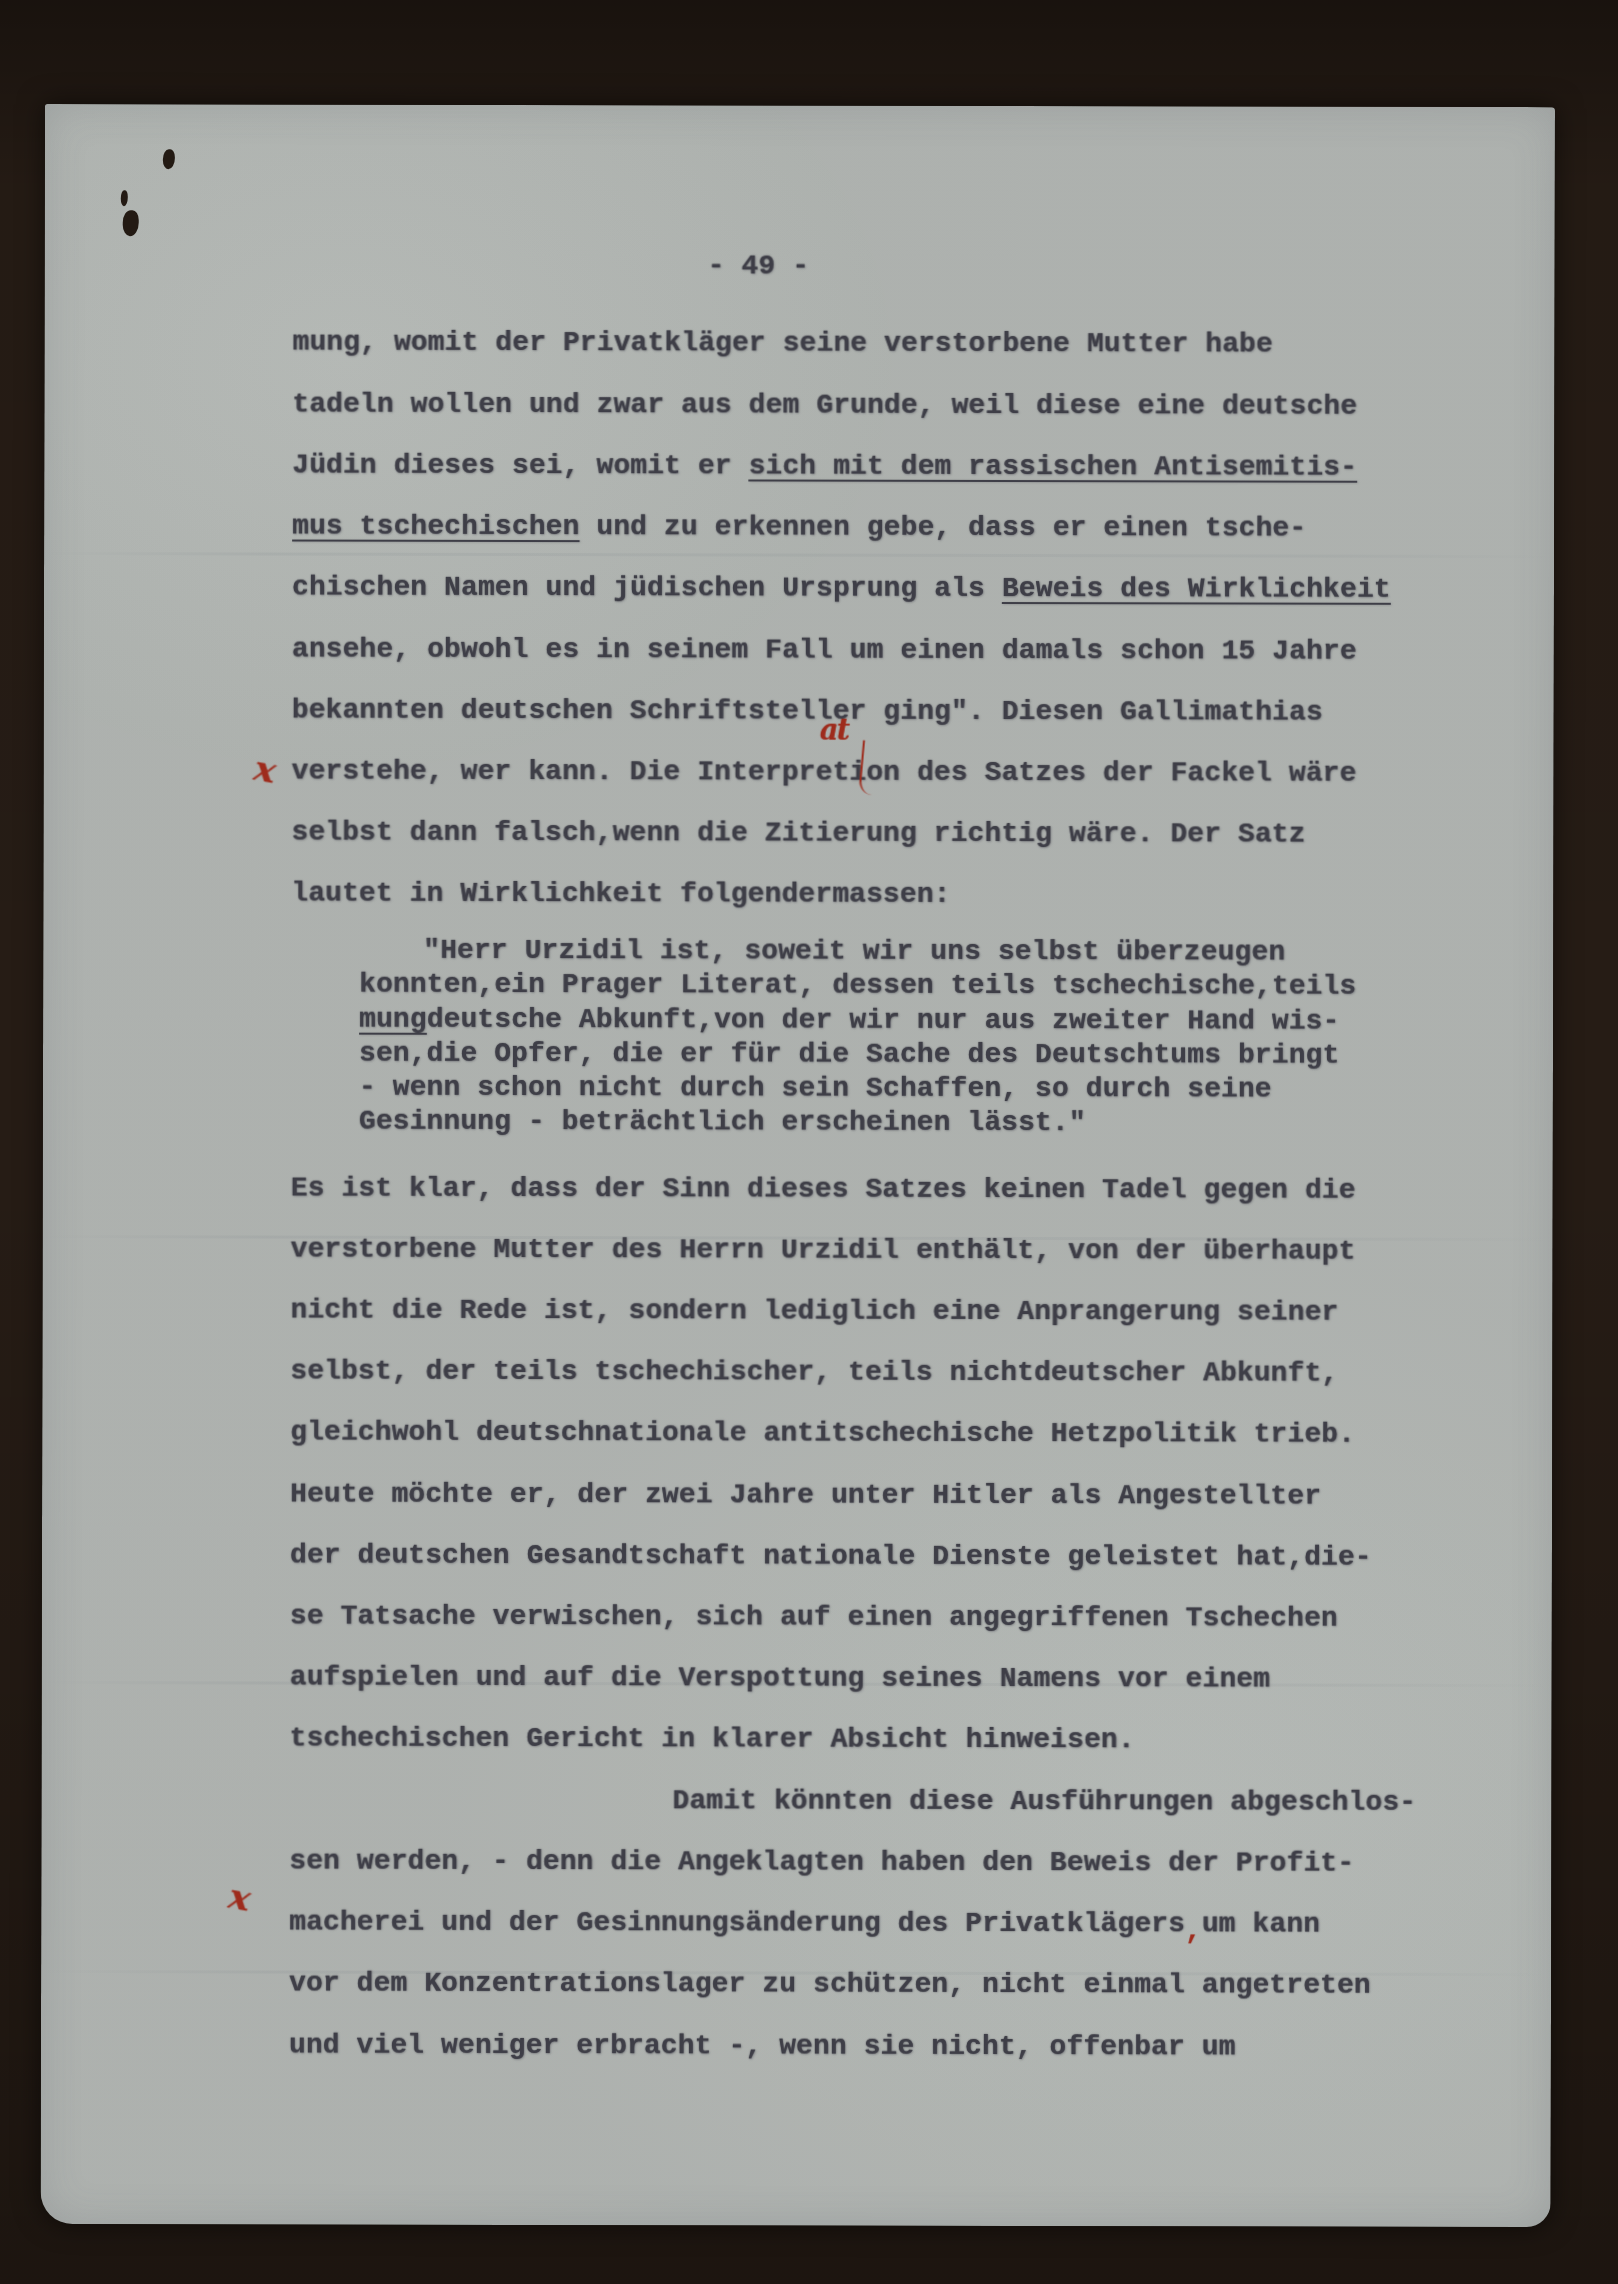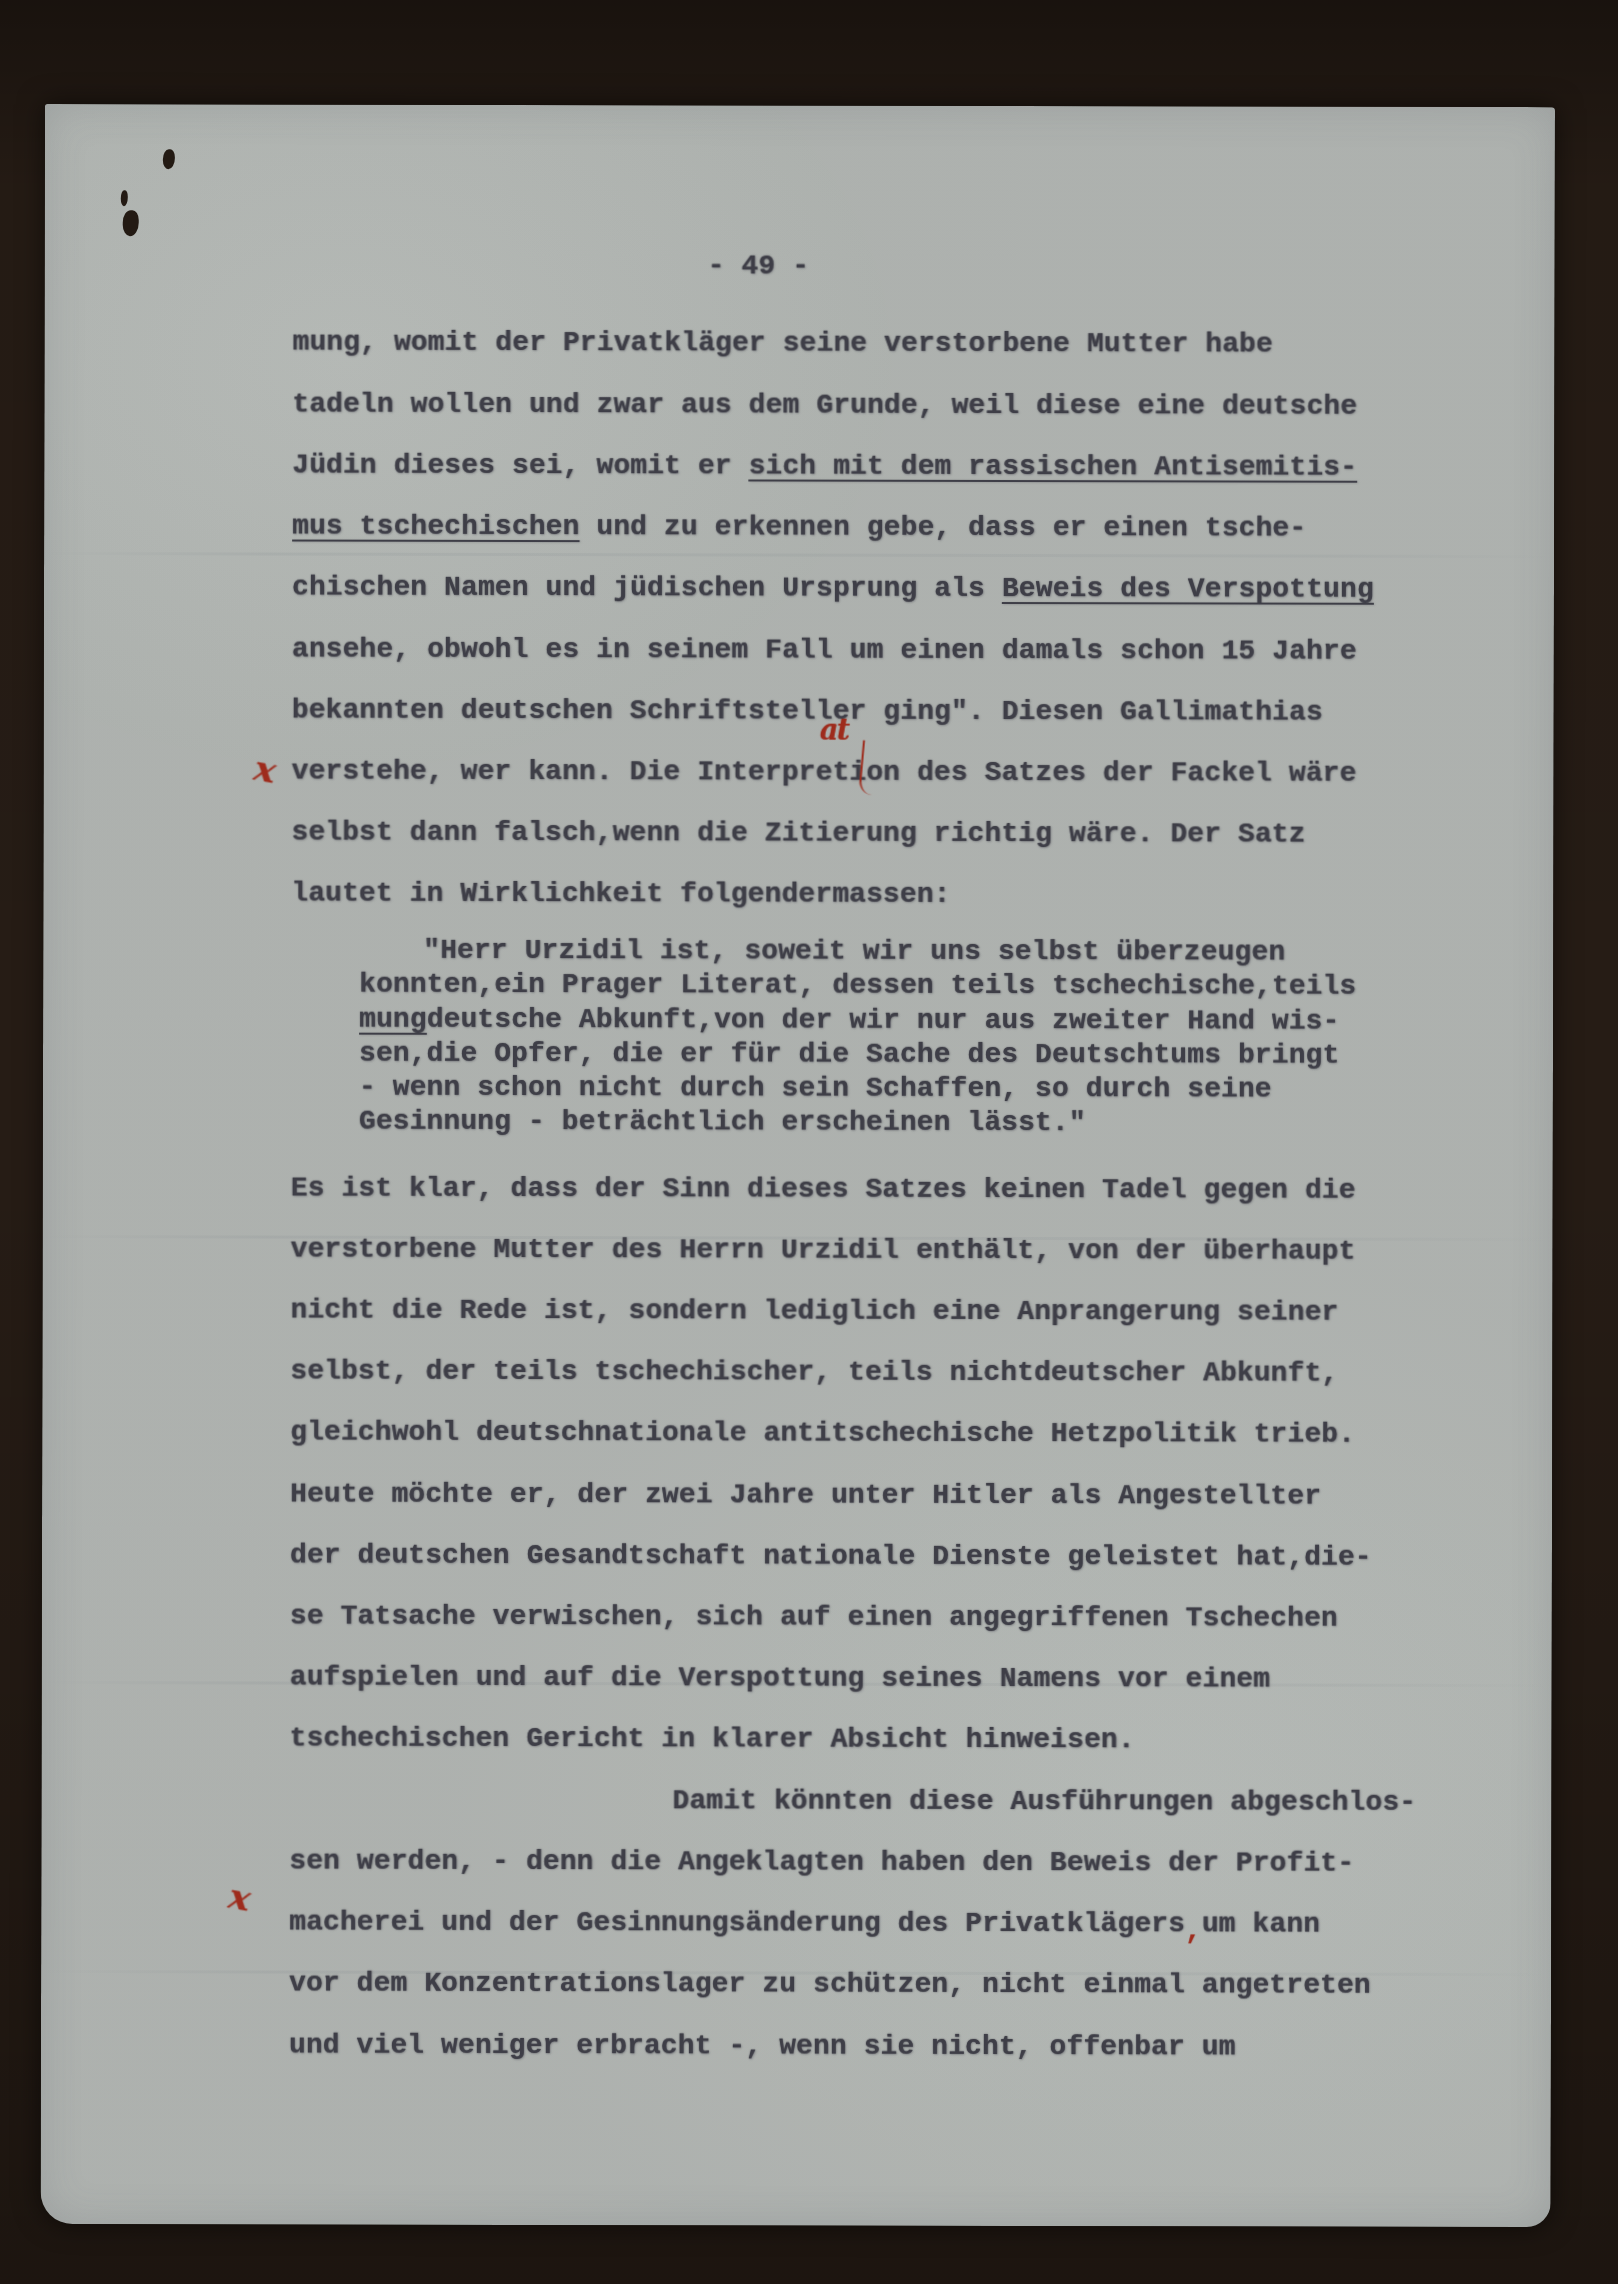--- a/index.html
+++ b/index.html
@@ -111,21 +111,21 @@
   <div class="crease" style="top:1866px;"></div>
 
   <div class="txt">
 
     <div class="bl pagenum">- 49 -</div>
 
     <div class="bl" style="left:248px;top:222px;">mung, womit der Privatkläger seine verstorbene Mutter habe</div>
     <div class="bl" style="left:248px;top:284px;">tadeln wollen und zwar aus dem Grunde, weil diese eine deutsche</div>
     <div class="bl" style="left:248px;top:345px;"><span>Jüdin dieses sei, womit er </span><span class="u">sich mit dem rassischen Antisemitis-</span></div>
     <div class="bl" style="left:248px;top:406px;"><span class="u">mus tschechischen</span><span> und zu erkennen gebe, dass er einen tsche-</span></div>
-    <div class="bl" style="left:248px;top:467px;"><span>chischen Namen und jüdischen Ursprung als </span><span class="u">Beweis des Verspottung</span></div>
+    <div class="bl" style="left:248px;top:467px;"><span>chischen Namen und jüdischen Ursprung als </span><span class="u">Beweis des Wirklichkeit</span></div>
     <div class="bl" style="left:248px;top:529px;">ansehe, obwohl es in seinem Fall um einen damals schon 15 Jahre</div>
     <div class="bl" style="left:248px;top:590px;">bekannten deutschen Schriftsteller ging". Diesen Gallimathias</div>
     <div class="bl" style="left:248px;top:651px;"><span>verstehe, wer kann. Die Interpret</span><span>ion des Satzes der Fackel wäre</span></div>
     <div class="bl" style="left:248px;top:712px;">selbst dann falsch,wenn die Zitierung richtig wäre. Der Satz</div>
     <div class="bl" style="left:248px;top:773px;">lautet in Wirklichkeit folgendermassen:</div>
 
     <div class="bl" style="left:380px;top:830px;">"Herr Urzidil ist, soweit wir uns selbst überzeugen</div>
     <div class="bl" style="left:316px;top:864px;">konnten,ein Prager Literat, dessen teils tschechische,teils</div>
     <div class="bl" style="left:316px;top:899px;"><span class="u">mung</span><span>deutsche Abkunft,von der wir nur aus zweiter Hand wis-</span></div>
     <div class="bl" style="left:316px;top:933px;">sen,die Opfer, die er für die Sache des Deutschtums bringt</div>

